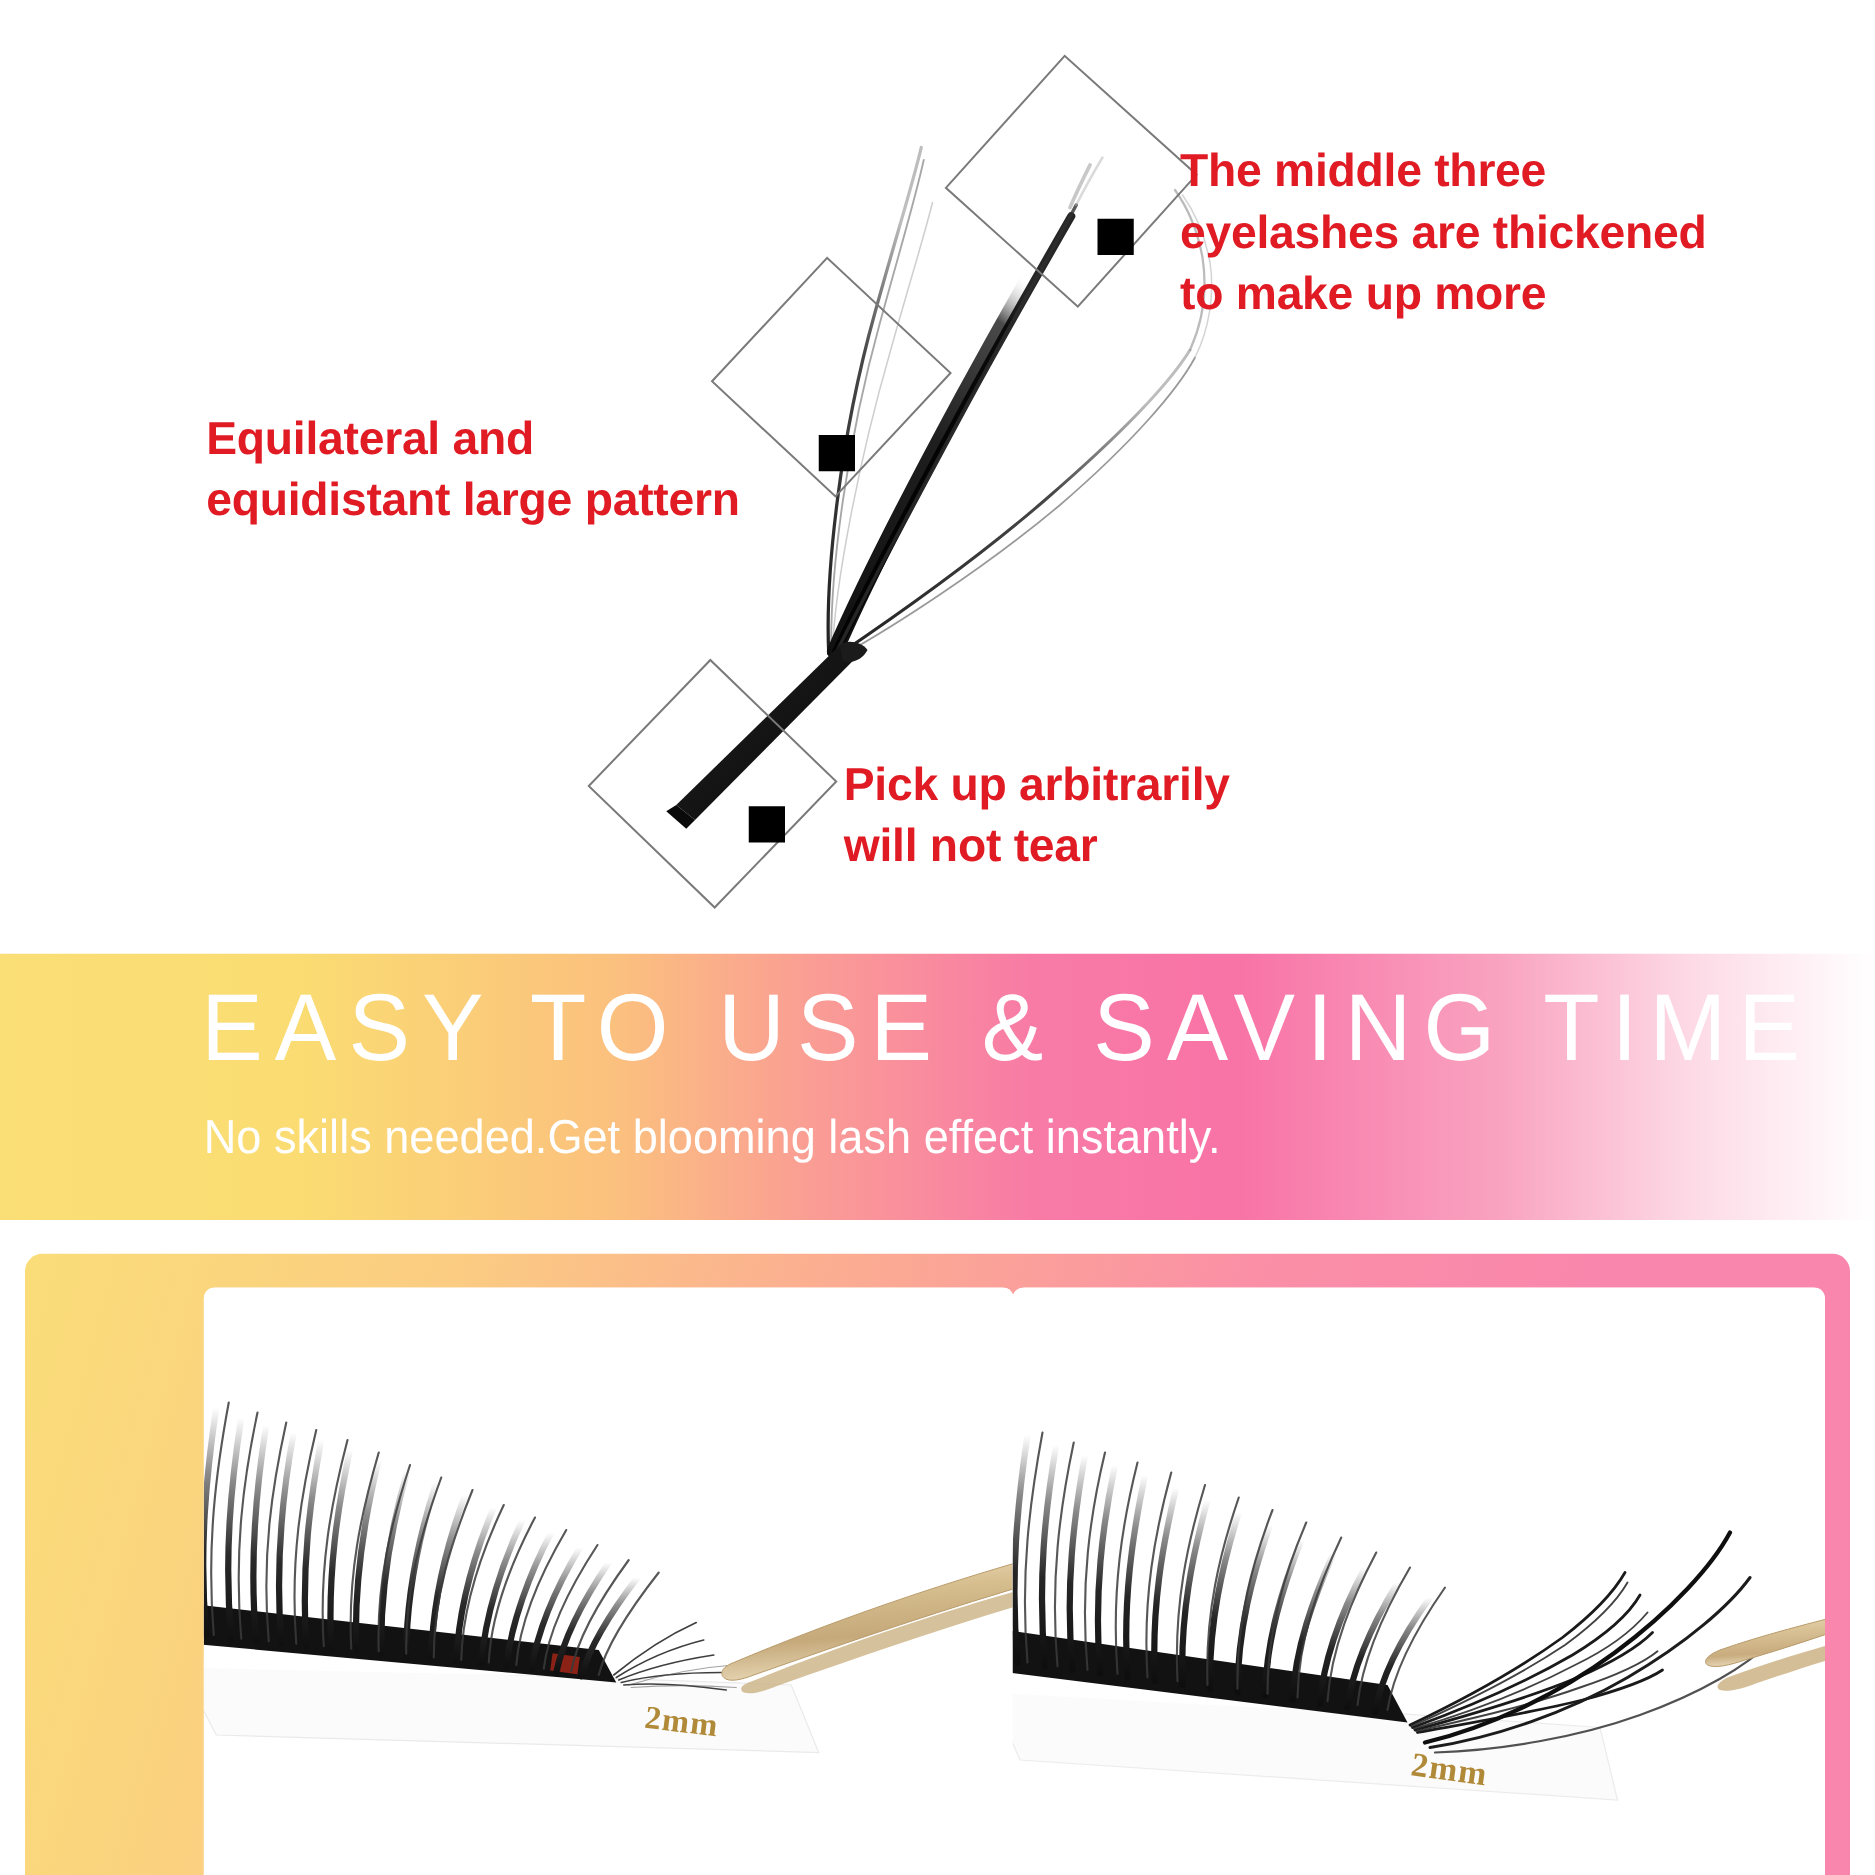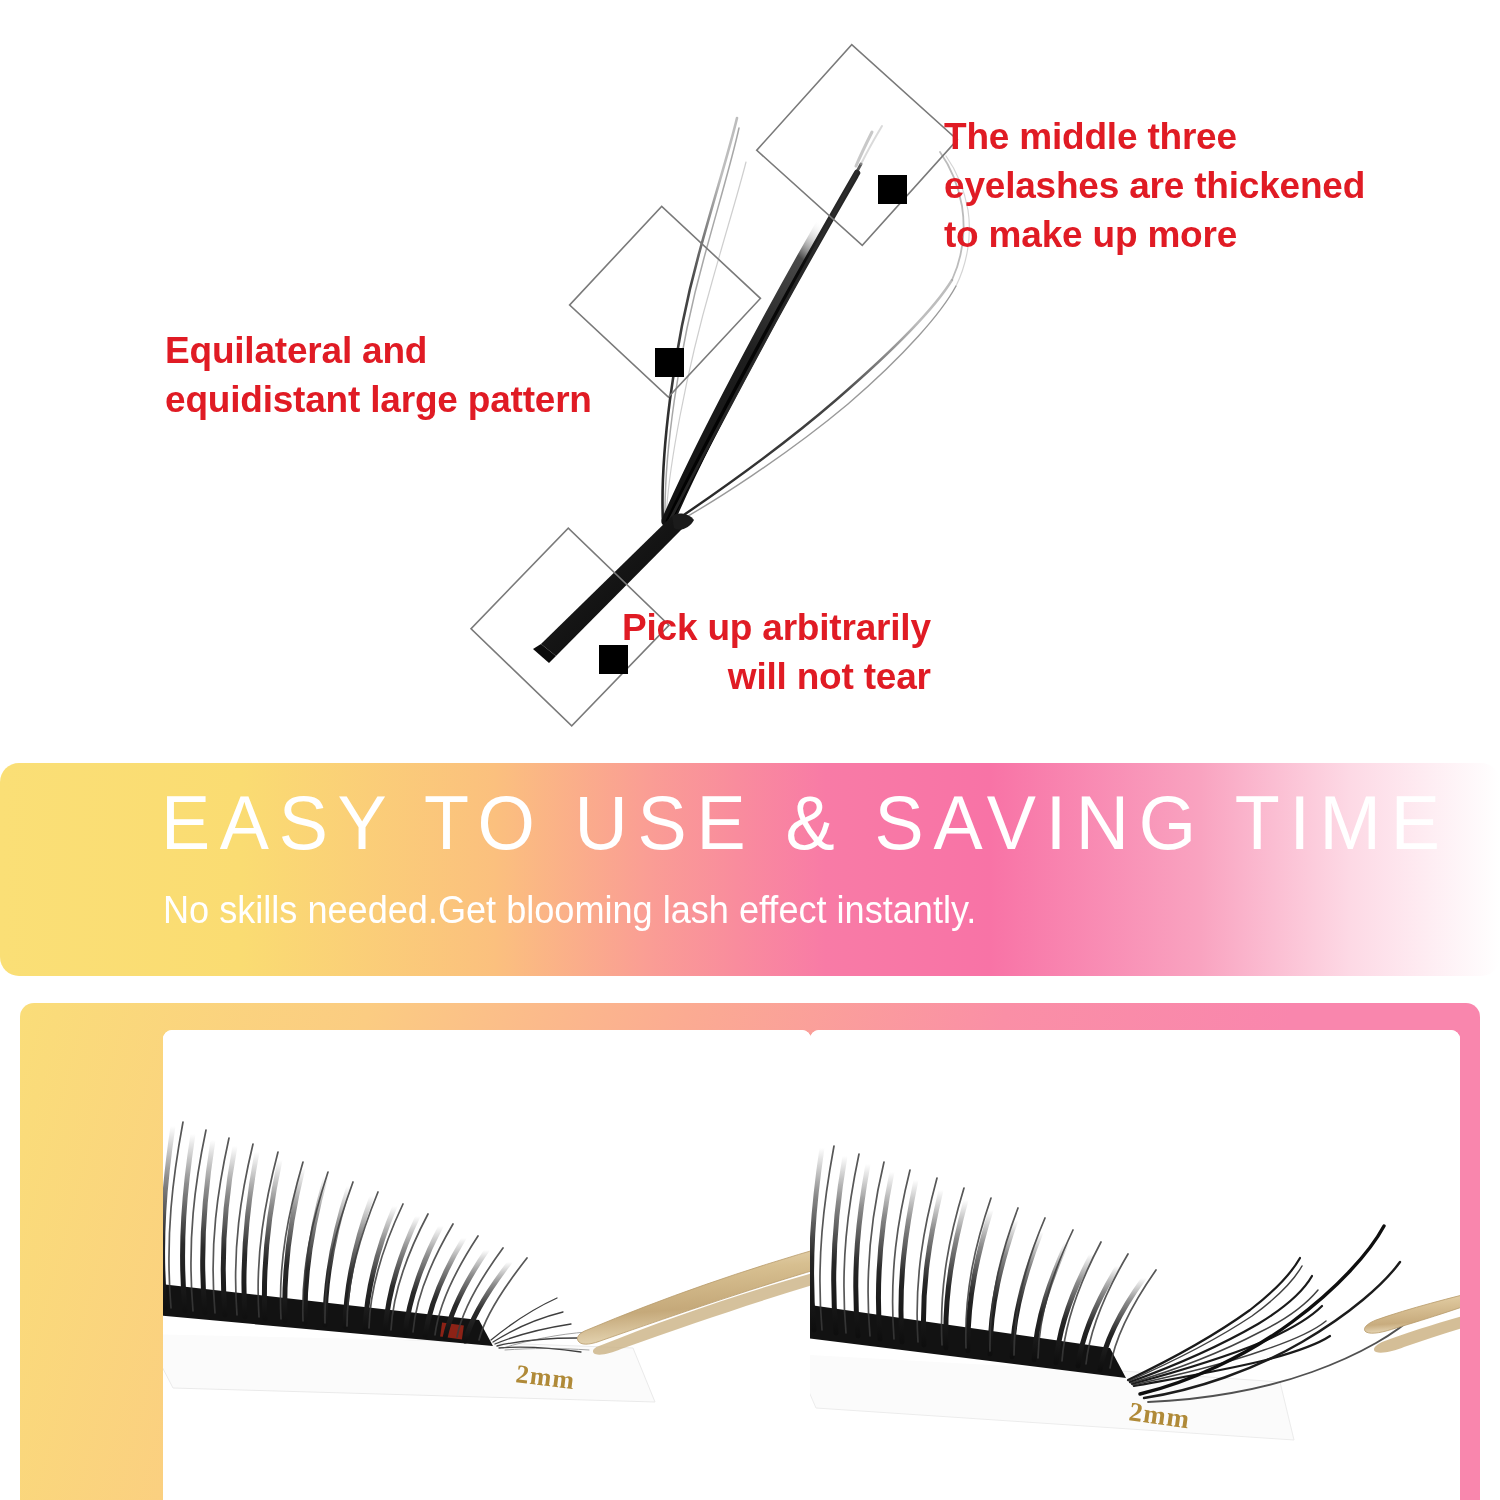--- a/index.html
+++ b/index.html
@@ -34,40 +34,39 @@
     color: #e01b24;
     font-family: "Liberation Sans", sans-serif;
     font-weight: 700;
     font-size: 37px;
     line-height: 1.32;
     white-space: pre-line;
     letter-spacing: -0.2px;
   }
   #callout-top { left: 944px; top: 113px; }
   #callout-left { left: 165px; top: 327px; }
-  #callout-bottom { left: 622px; top: 604px; text-align: right; }
+  #callout-bottom { left: 675px; top: 604px; }
 
   
   #banner-section {
     position: absolute;
     left: 0; top: 763px;
     width: 1500px;
     height: 213px;
     background: linear-gradient(90deg,
         #fadf76 0%,
         #fadc72 16%,
         #fbc07e 33%,
         #fa9e94 43%,
         #f87ba6 55%,
         #f873a6 66%,
         #f9a3c0 80%,
         #fdd9e5 90%,
         #ffffff 100%);
     overflow: hidden;
-    border-radius: 19px;
   }
   #banner-title {
     position: absolute;
     left: 161px;
     top: 22px;
     color: #ffffff;
     font-family: "Liberation Sans Narrow", "Liberation Sans", sans-serif;
     font-weight: 400;
     font-size: 76px;
     letter-spacing: 10px;

